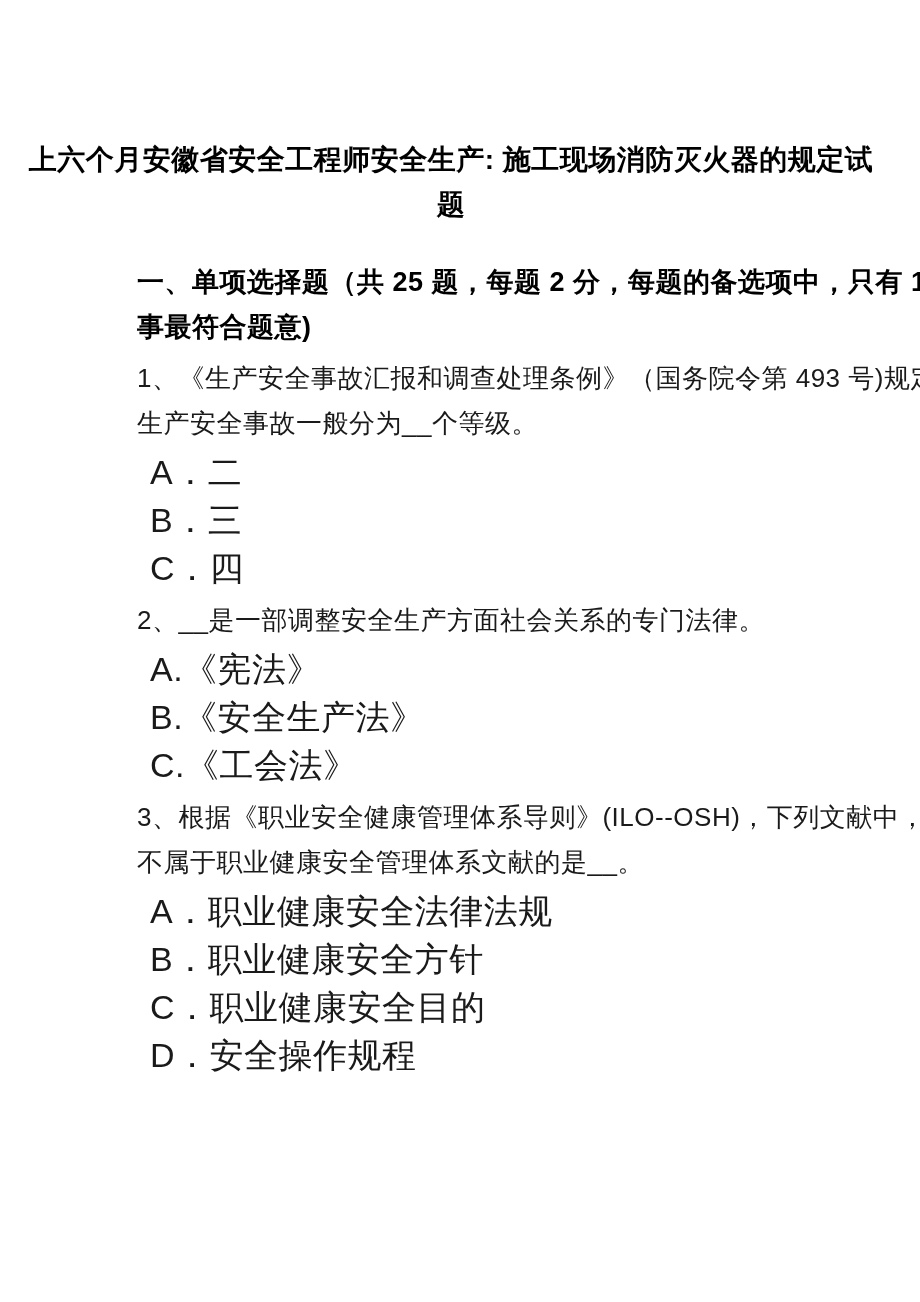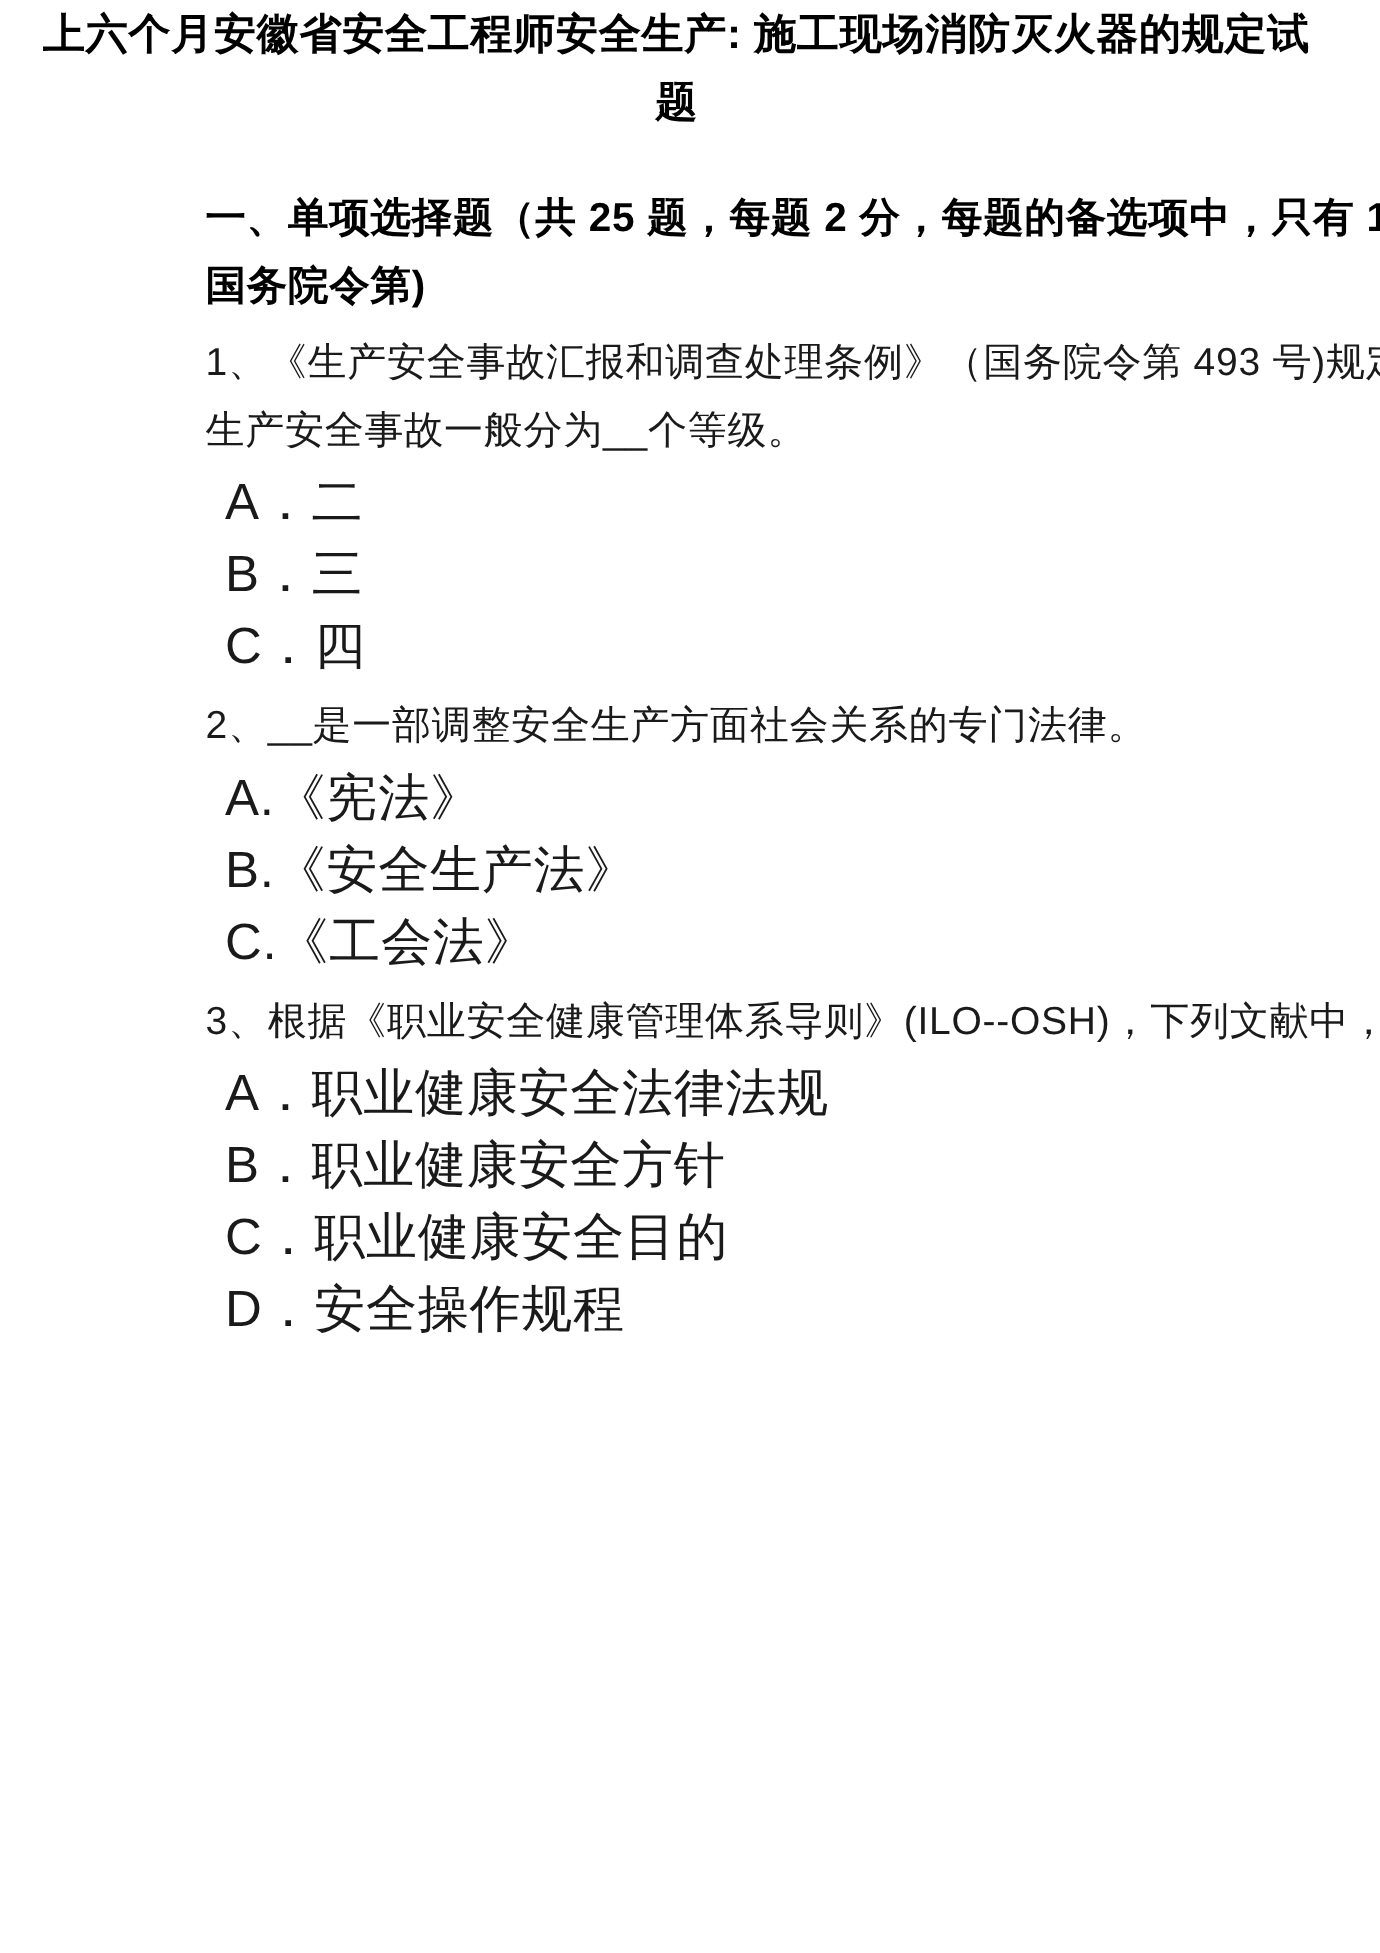--- a/index.html
+++ b/index.html
@@ -9,20 +9,21 @@
   }
   body {
     width: 920px;
     height: 1302px;
     overflow: hidden;
     color: #000;
     font-family: "Liberation Sans", "DejaVu Sans", sans-serif;
   }
   .doc {
     width: 902px;
+    padding-top: 137px;
     box-sizing: border-box;
   }
   .line {
     display: block;
     white-space: nowrap;
   }
   .doc-title {
     margin: 0;
     text-align: center;
     font-size: 28px;
@@ -73,21 +74,21 @@
 
   <h1 class="doc-title">
     <span class="line">上六个月安徽省安全工程师安全生产: 施工现场消防灭火器的规定试</span>
     <span class="line">题</span>
   </h1>
 
   <div class="content">
 
     <h2 class="section-heading">
       <span class="line">一、单项选择题（共 25 题，每题 2 分，每题的备选项中，只有 1 个</span>
-      <span class="line">国务院令第)</span>
+      <span class="line">事最符合题意)</span>
     </h2>
 
     <p class="question">
       <span class="line">1、《生产安全事故汇报和调查处理条例》（国务院令第 493 号)规定，</span>
       <span class="line">生产安全事故一般分为__个等级。</span>
     </p>
     <div class="options">
       <p class="option">A．二</p>
       <p class="option">B．三</p>
       <p class="option">C．四</p>
@@ -97,20 +98,21 @@
       <span class="line">2、__是一部调整安全生产方面社会关系的专门法律。</span>
     </p>
     <div class="options">
       <p class="option">A.《宪法》</p>
       <p class="option">B.《安全生产法》</p>
       <p class="option">C.《工会法》</p>
     </div>
 
     <p class="question">
       <span class="line">3、根据《职业安全健康管理体系导则》(ILO--OSH)，下列文献中，</span>
+      <span class="line">不属于职业健康安全管理体系文献的是__。</span>
     </p>
     <div class="options">
       <p class="option">A．职业健康安全法律法规</p>
       <p class="option">B．职业健康安全方针</p>
       <p class="option">C．职业健康安全目的</p>
       <p class="option">D．安全操作规程</p>
     </div>
 
   </div>
 </div>

